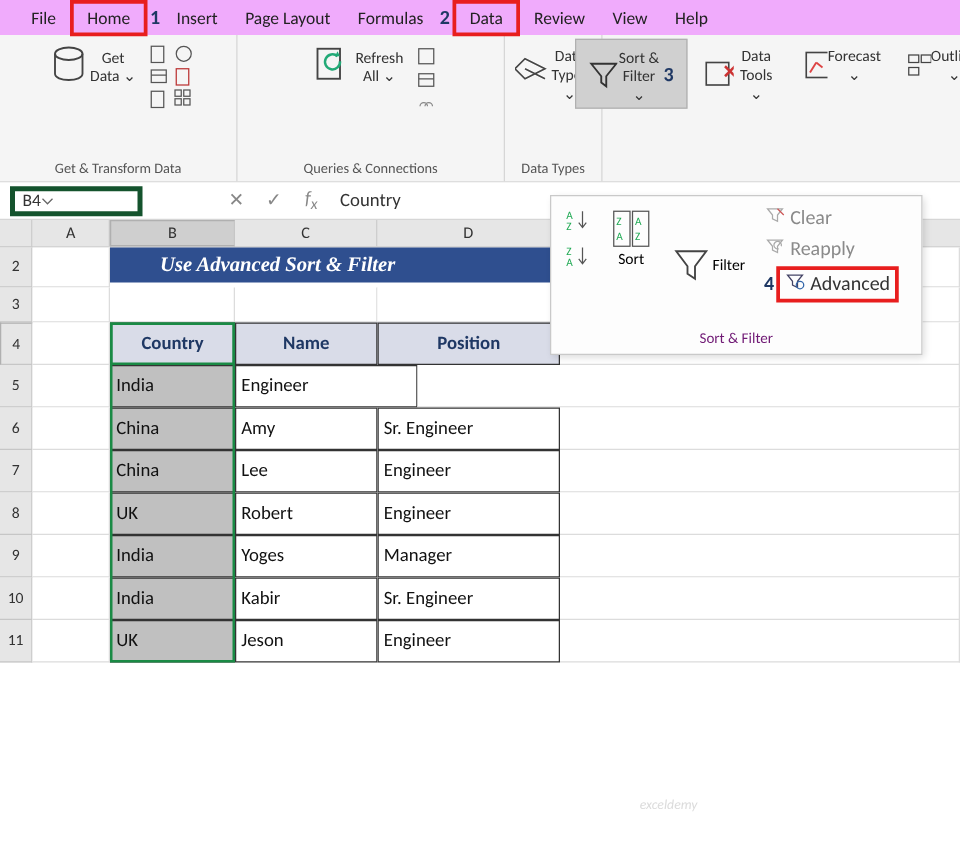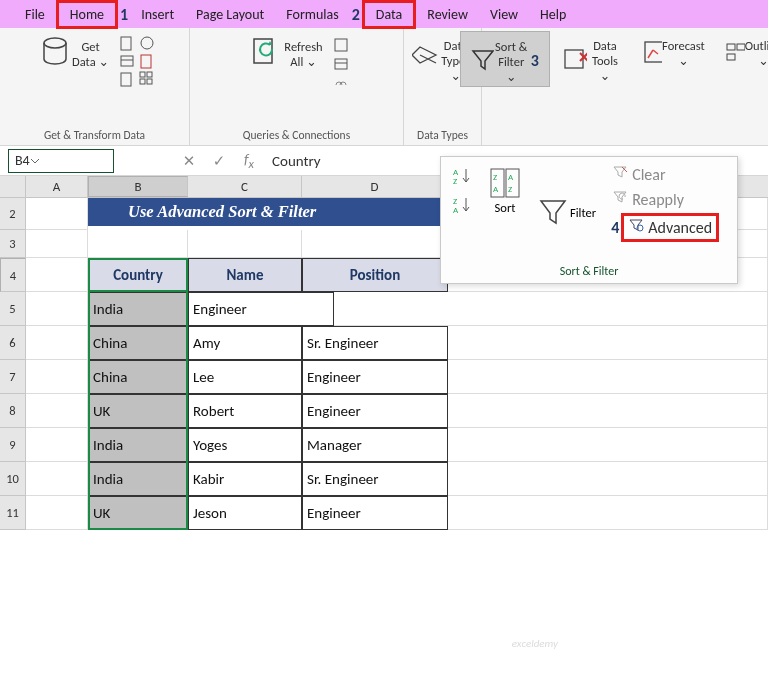--- a/index.html
+++ b/index.html
@@ -23,25 +23,25 @@
 .svg-icon { display: block; }
 .sel { background: #d0d0d0; border: 1px solid #b0b0b0; }
 
 
 .dropdown { position: absolute; left: 440px; top: 156px; width: 298px; height: 128px; background: #fdfdfd; border: 1px solid #c9c9c9; box-shadow: 2px 2px 6px rgba(0,0,0,0.15); z-index: 20; display: flex; flex-direction: column; }
 .dd-body { display: flex; flex: 1; padding: 6px 6px 0; gap: 4px; }
 .dd-col { display: flex; flex-direction: column; align-items: center; gap: 3px; }
 .dd-btn { display: flex; flex-direction: column; align-items: center; padding: 3px 5px; cursor: pointer; }
 .dd-txtbtn { display: flex; align-items: flex-start; gap: 4px; font-size: 16px; color: #8a8a8a; padding: 2px 3px; cursor: pointer; }
 .dd-txtbtn.enabled { color: #333; }
-.dd-footer { text-align: center; font-size: 12px; color: #14532d; padding: 3px 0 5px; }
+.dd-footer { text-align: center; font-size: 12px; color: #701a75; padding: 3px 0 5px; }
 
 
 .fx-row { height: 30px; display: flex; align-items: center; border-bottom: 1px solid #d6d6d6; background: #fff; }
-.namebox { width: 106px; height: 24px; margin: 0 4px 0 8px; border: 1px solid #14532d; display: flex; align-items: center; padding: 0 6px; font-size: 14px; color: #333; background: #fff; justify-content: flex-start; }
+.namebox { width: 106px; height: 24px; margin: 0 4px 0 8px; border: 4px solid #14532d; display: flex; align-items: center; padding: 0 6px; font-size: 14px; color: #333; background: #fff; justify-content: flex-start; }
 .fx-btns { display: flex; align-items: center; gap: 0; margin-left: 56px; }
 .fx-btn { width: 30px; height: 24px; display: flex; align-items: center; justify-content: center; color: #888; font-size: 15px; cursor: pointer; }
 .fx-input { flex: 1; padding: 0 8px; font-size: 15px; color: #333; }
 
 
 .colhdr-row { height: 22px; display: flex; background: #e6e6e6; border-bottom: 1px solid #c6c6c6; }
 .rownum-space { width: 26px; border-right: 1px solid #c6c6c6; }
 .colhdr { border-right: 1px solid #c6c6c6; display: flex; align-items: center; justify-content: center; font-size: 13px; color: #333; background: #e6e6e6; }
 .colhdr.sel { background: #cfcfcf; }
 

